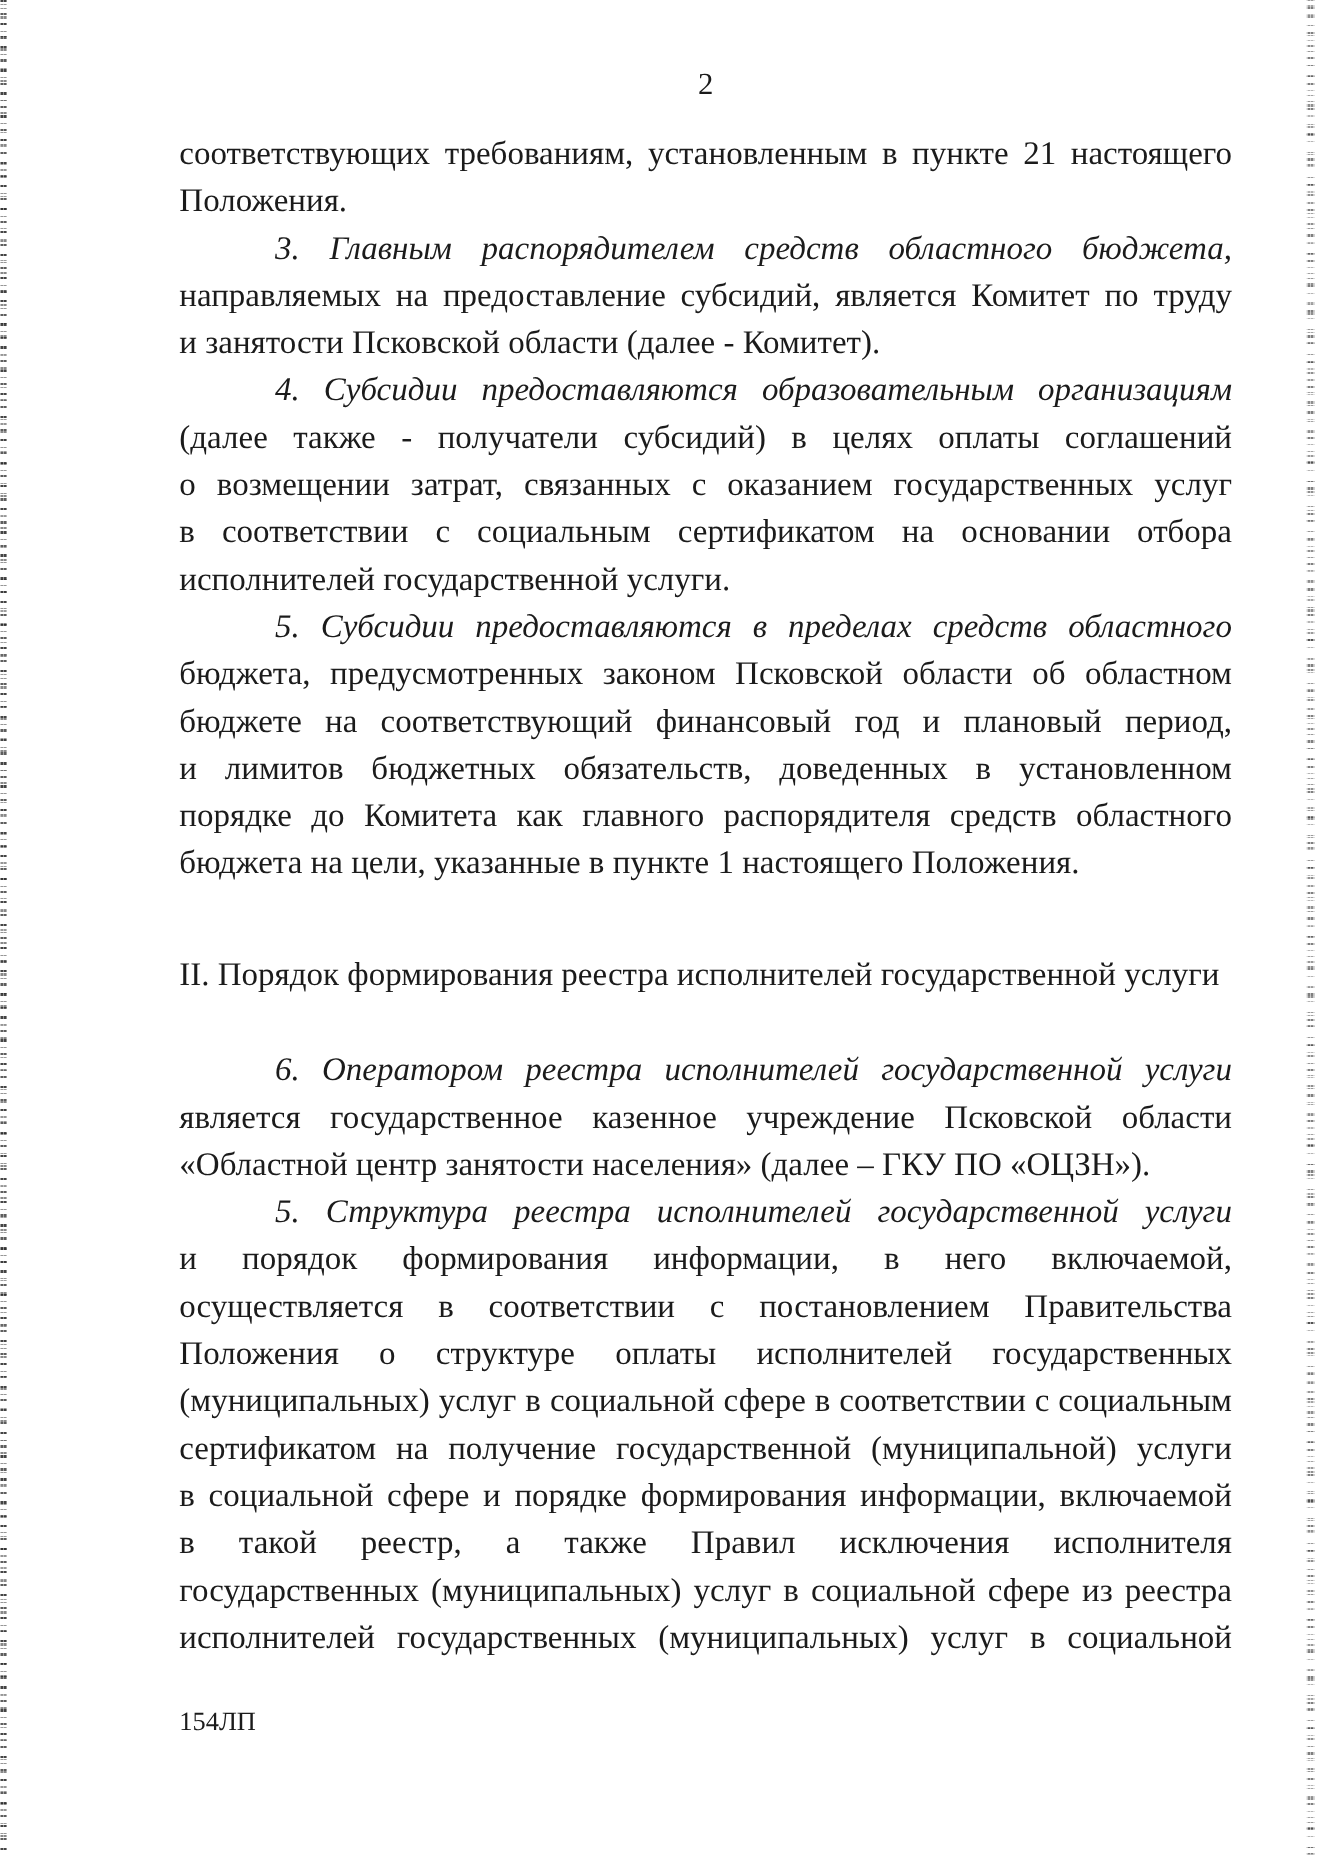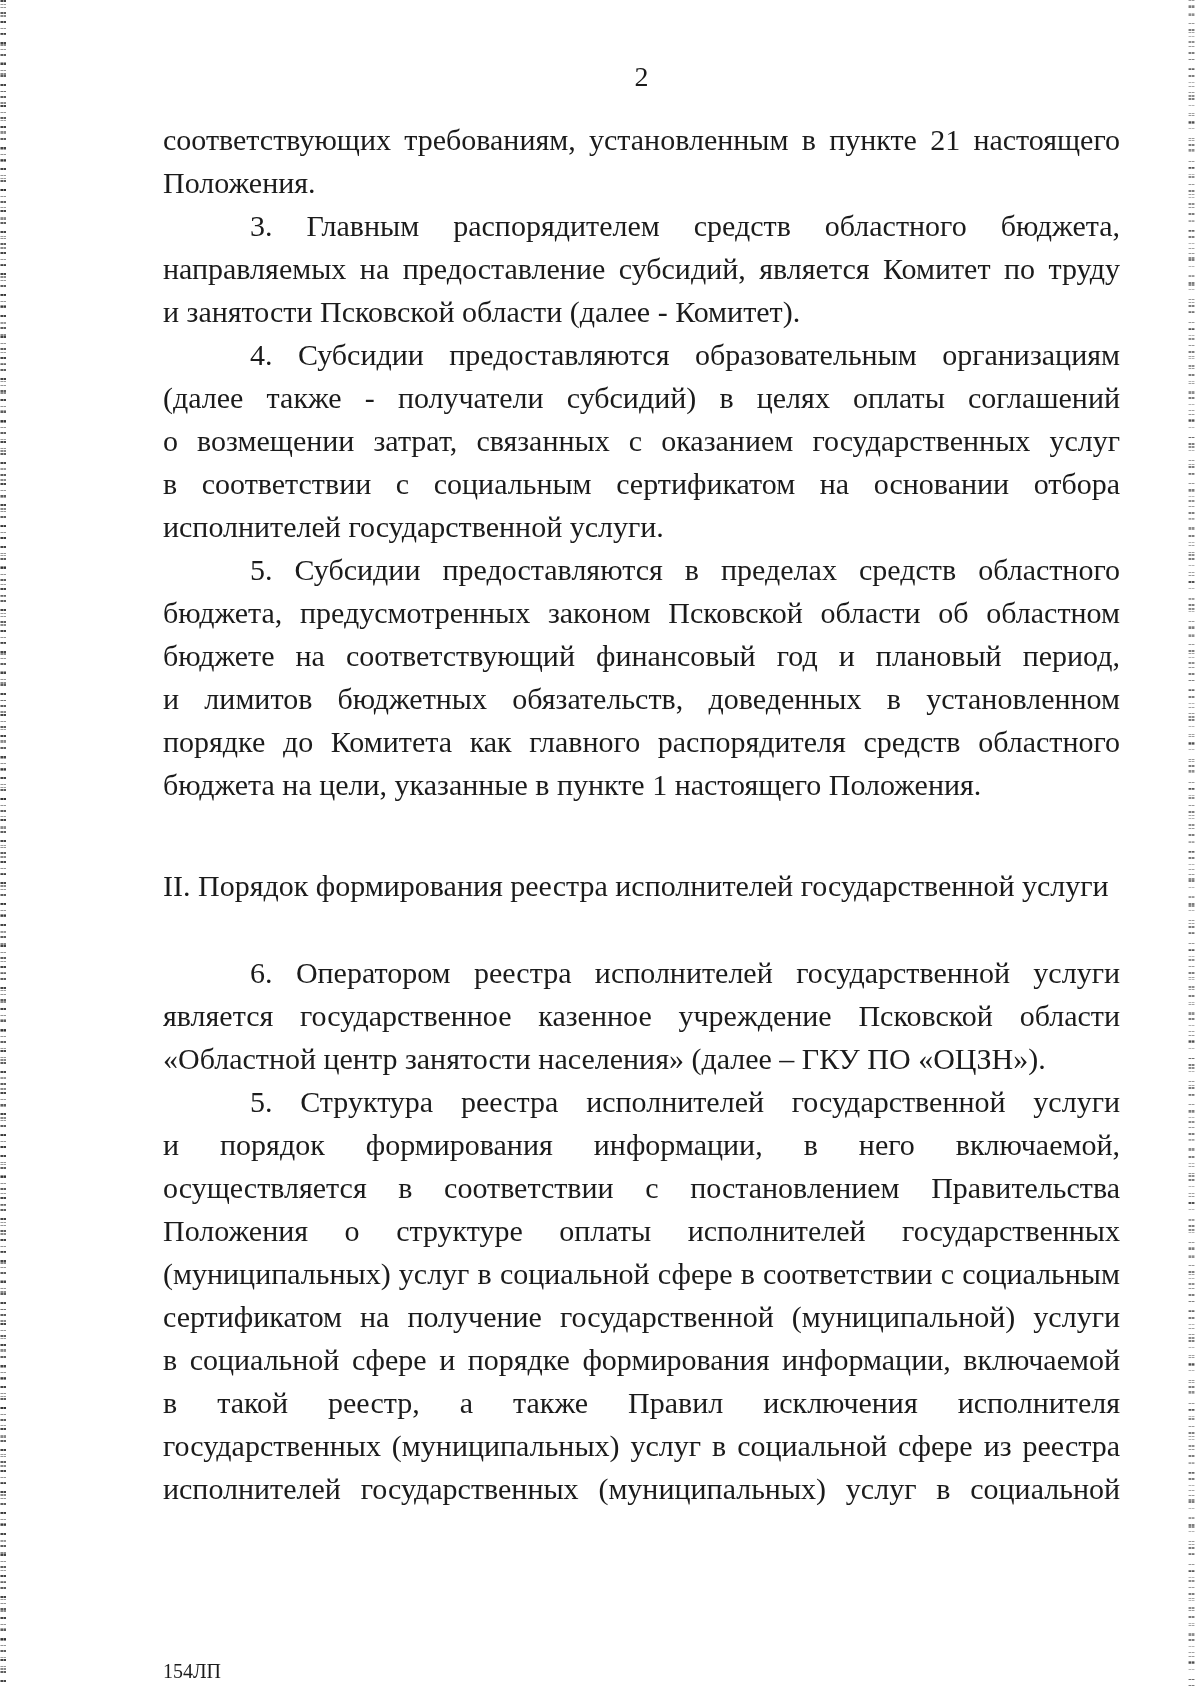--- a/index.html
+++ b/index.html
@@ -62,26 +62,26 @@
   }
   .ln{
     height:43px;line-height:43px;
     white-space:nowrap;
   }
   .ln.j{
     white-space:normal;
     text-align:justify;
     text-align-last:justify;
   }
-  .ln.ind{padding-left:87px;}
+  .ln.ind{padding-left:87px;font-style:italic;}
   .gap{width:100%;}
   .footer{
     position:absolute;
-    left:163px;top:1660px;
-    font-size:20px;line-height:22px;
+    left:163px;top:1555px;
+    font-size:24px;line-height:22px;
   }
 </style>
 </head>
 <body style="--text-color: #1b1b1b; --page-bg: #ffffff;">
 
 <div class="page">
   <div class="edge edge-left"></div>
   <div class="edge edge-right"></div>
 
   <div class="page-number">2</div>

